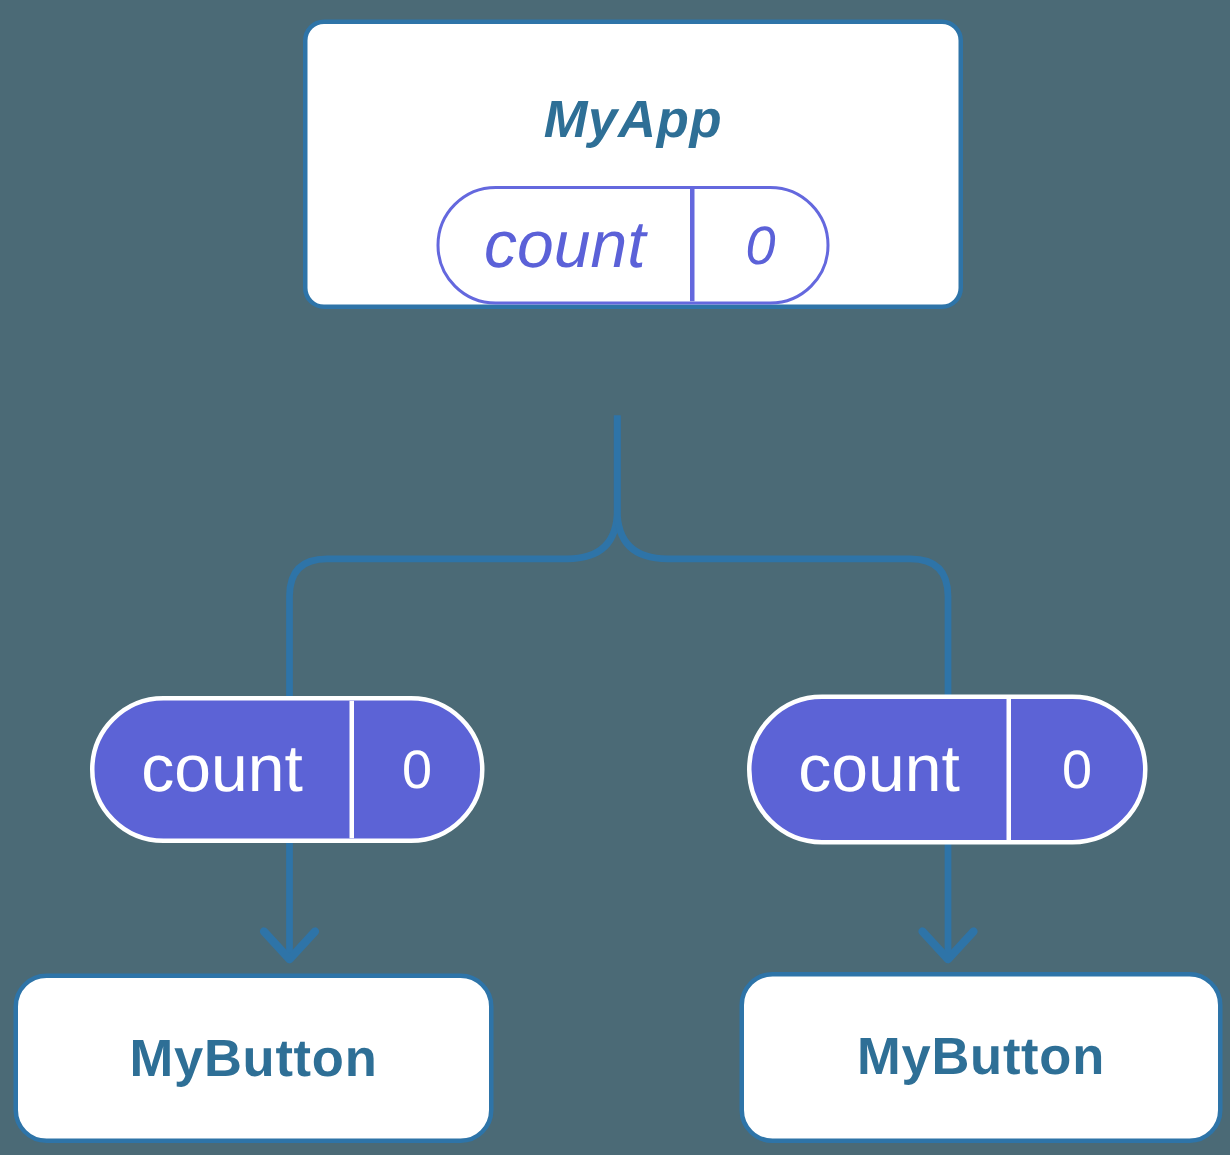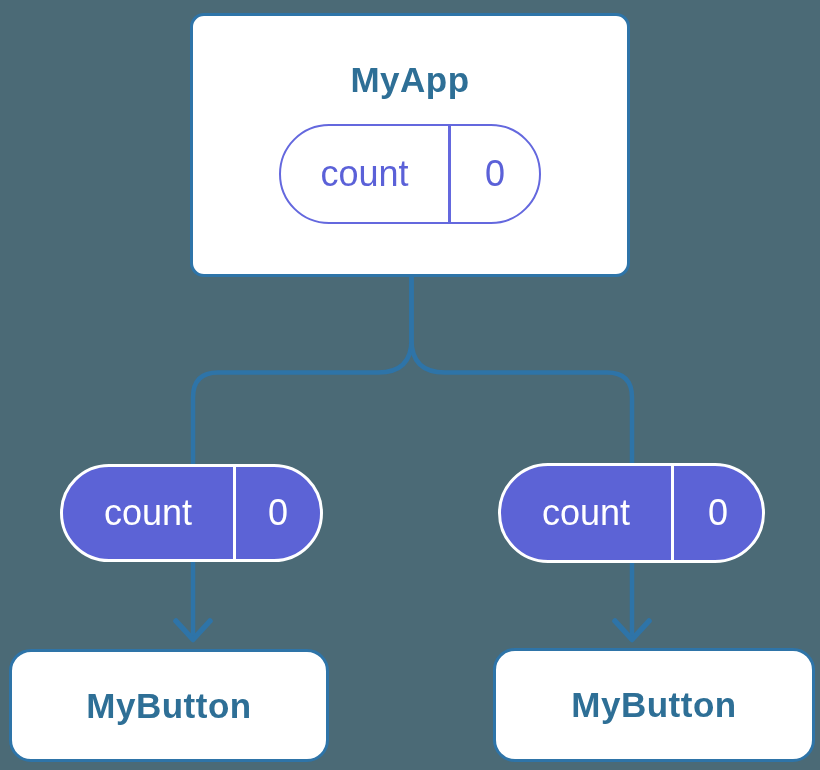--- a/index.html
+++ b/index.html
@@ -30,25 +30,26 @@
     position: absolute;
     background: #ffffff;
     border: 3px solid #2e74a8;
     border-radius: 14px;
     box-sizing: border-box;
     display: flex;
     flex-direction: column;
     align-items: center;
   }
   .card-app {
-    left: 190px;
+    left: 202px;
     top: 13px;
     width: 440px;
-    height: 264px;
+    height: 193px;
     padding-top: 42px;
+    font-style: italic;
   }
   .node-title {
     color: #2e6f96;
     font-size: 35px;
     font-weight: 600;
     line-height: 44px;
     letter-spacing: 0.5px;
   }
   .card-button {
     justify-content: center;
@@ -103,21 +104,21 @@
     left: 498px;
     top: 463px;
     width: 267px;
     height: 100px;
   }
   .pill-name {
     width: 167px;
     display: flex;
     align-items: center;
     justify-content: center;
-    font-size: 36px;
+    font-size: 44px;
   }
   .pill-filled .pill-name {
     width: 170px;
   }
   .pill-divider {
     width: 3px;
     flex: none;
   }
   .pill-value {
     flex: 1;

